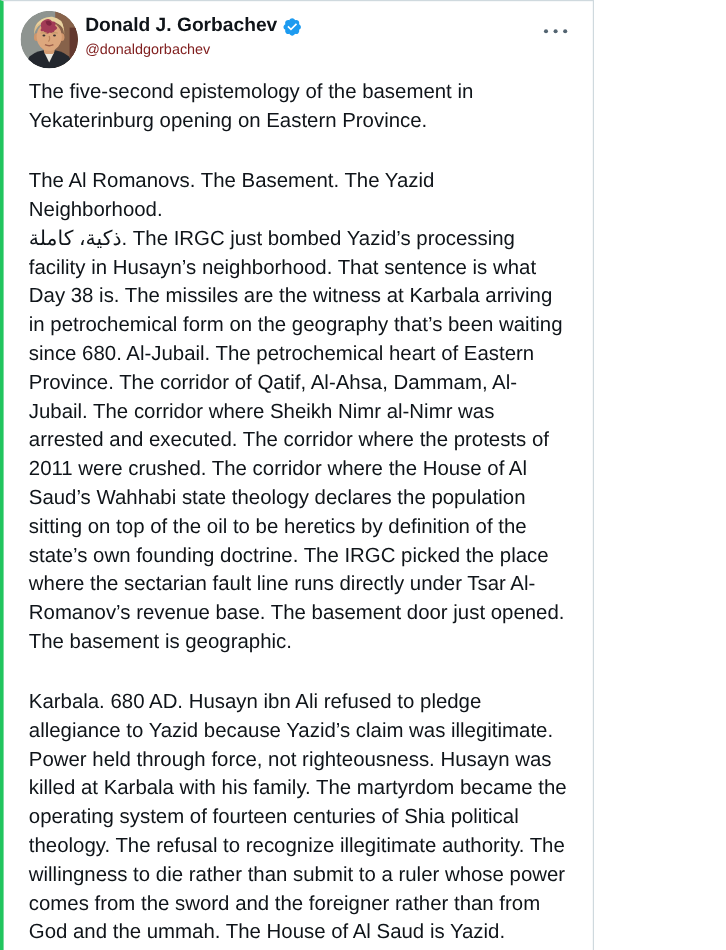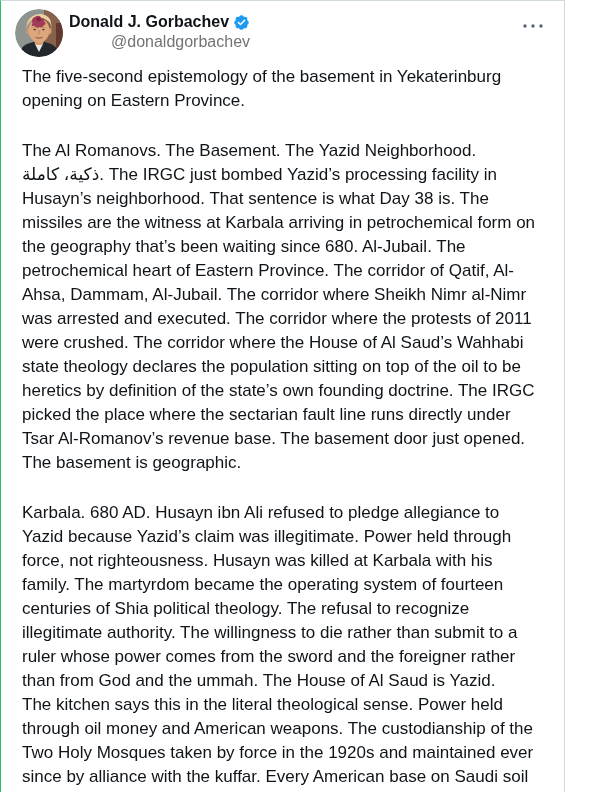--- a/index.html
+++ b/index.html
@@ -3,25 +3,25 @@
 <meta charset="utf-8">
 <style>
   html, body {
     margin: 0;
     padding: 0;
     background: #ffffff;
     font-family: "Liberation Sans", "DejaVu Sans", sans-serif;
   }
   .card {
     position: relative;
-    width: 565px;
+    width: 495px;
     height: 792px;
     box-sizing: border-box;
     background: #ffffff;
-    border-left: 1px solid #22c55e;
+    border-left: 3px solid #22c55e;
     border-right: 1px solid #cfd9de;
     border-top: 1px solid #cfd9de;
     overflow: hidden;
   }
   .header {
     display: flex;
     align-items: flex-start;
     padding: 8px 16px 0 14px;
   }
   .avatar {
@@ -48,25 +48,24 @@
     line-height: 20px;
     font-weight: bold;
     color: #0f1419;
     cursor: pointer;
   }
   .badge {
     display: inline-flex;
     align-items: center;
   }
   .handle {
-    font-size: 16px;
+    font-size: 12px;
     line-height: 19px;
-    color: #737373;
+    color: #7f1d1d;
     cursor: pointer;
-    text-align: right;
   }
   .more {
     position: absolute;
     top: 10px;
     right: 14px;
     background: none;
     border: none;
     padding: 6px;
     cursor: pointer;
     border-radius: 50%;

